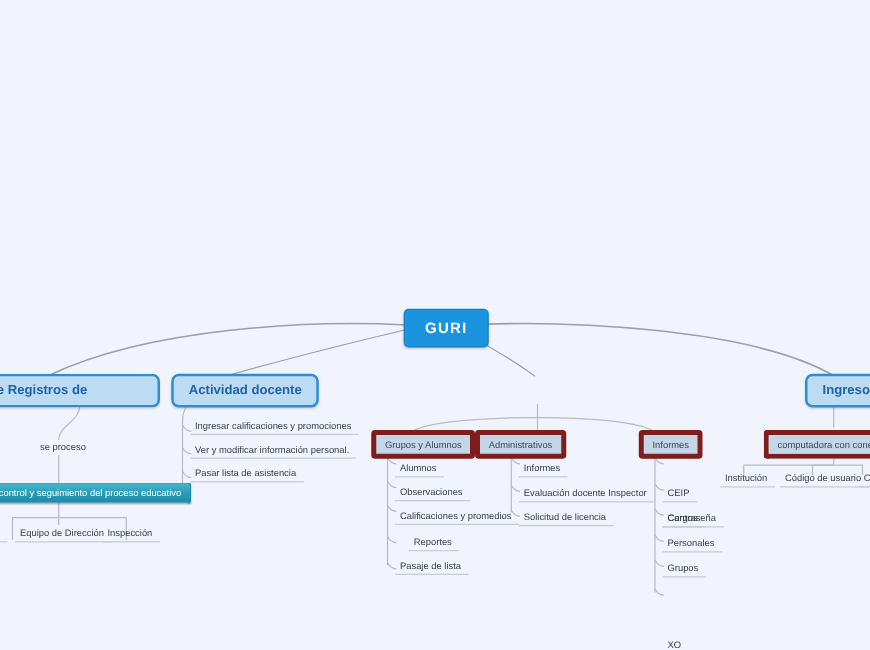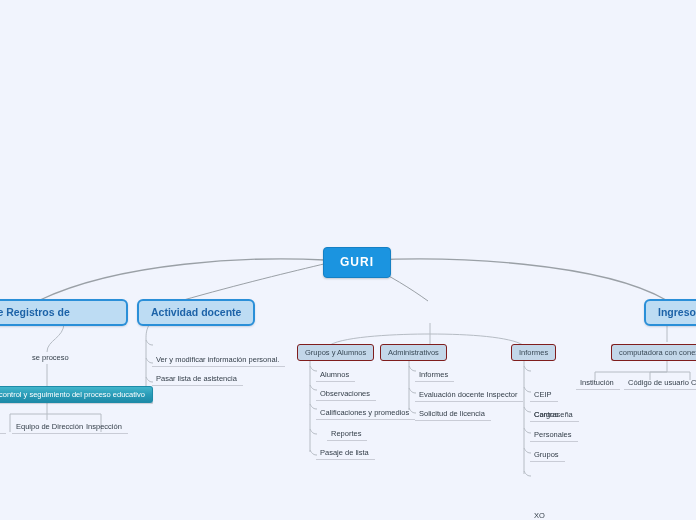--- a/index.html
+++ b/index.html
@@ -62,21 +62,21 @@
   .n-l1.clipped-left {
     border-left: none;
     border-top-left-radius: 0;
     border-bottom-left-radius: 0;
     text-align: left;
   }
 
   
   .n-l2 {
     background: #c3d7e9;
-    border: 1px solid #7f1d1d;
+    border: 4px solid #7f1d1d;
     border-radius: 3px;
     color: #3a4a57;
     font-size: 7.5px;
     padding: 3px 7px 3px 7px;
     text-align: center;
   }
   .n-l2.clipped-right {
     border-right: none;
     border-top-right-radius: 0;
     border-bottom-right-radius: 0;
@@ -195,20 +195,21 @@
   <div class="node n-plain" style="left:28px; top:352px;">se proceso</div>
 
   <div class="node n-teal" style="left:-8px; top:386px;">control y seguimiento del proceso educativo</div>
 
   <div class="node n-leaf clipped-left" style="left:-4px; top:421px;">s</div>
   <div class="node n-leaf" style="left:12px; top:421px;">Equipo de Dirección</div>
   <div class="node n-leaf" style="left:82px; top:421px;">Inspección</div>
 
   <div class="node n-l1" style="left:137px; top:299px;">Actividad docente</div>
 
+  <div class="node n-leaf" style="left:152px; top:335px;">Ingresar calificaciones y promociones</div>
   <div class="node n-leaf" style="left:152px; top:354px;">Ver y modificar información personal.</div>
   <div class="node n-leaf" style="left:152px; top:373px;">Pasar lista de asistencia</div>
 
 
   <div class="node n-l2" style="left:297px; top:344px;">Grupos y Alumnos</div>
   <div class="node n-leaf" style="left:316px; top:369px;">Alumnos</div>
   <div class="node n-leaf" style="left:316px; top:388px;">Observaciones</div>
   <div class="node n-leaf" style="left:316px; top:407px;">Calificaciones y promedios</div>
   <div class="node n-leaf" style="left:316px; top:428px;margin-left:11px;">Reportes</div>
   <div class="node n-leaf" style="left:316px; top:447px;">Pasaje de lista</div>

